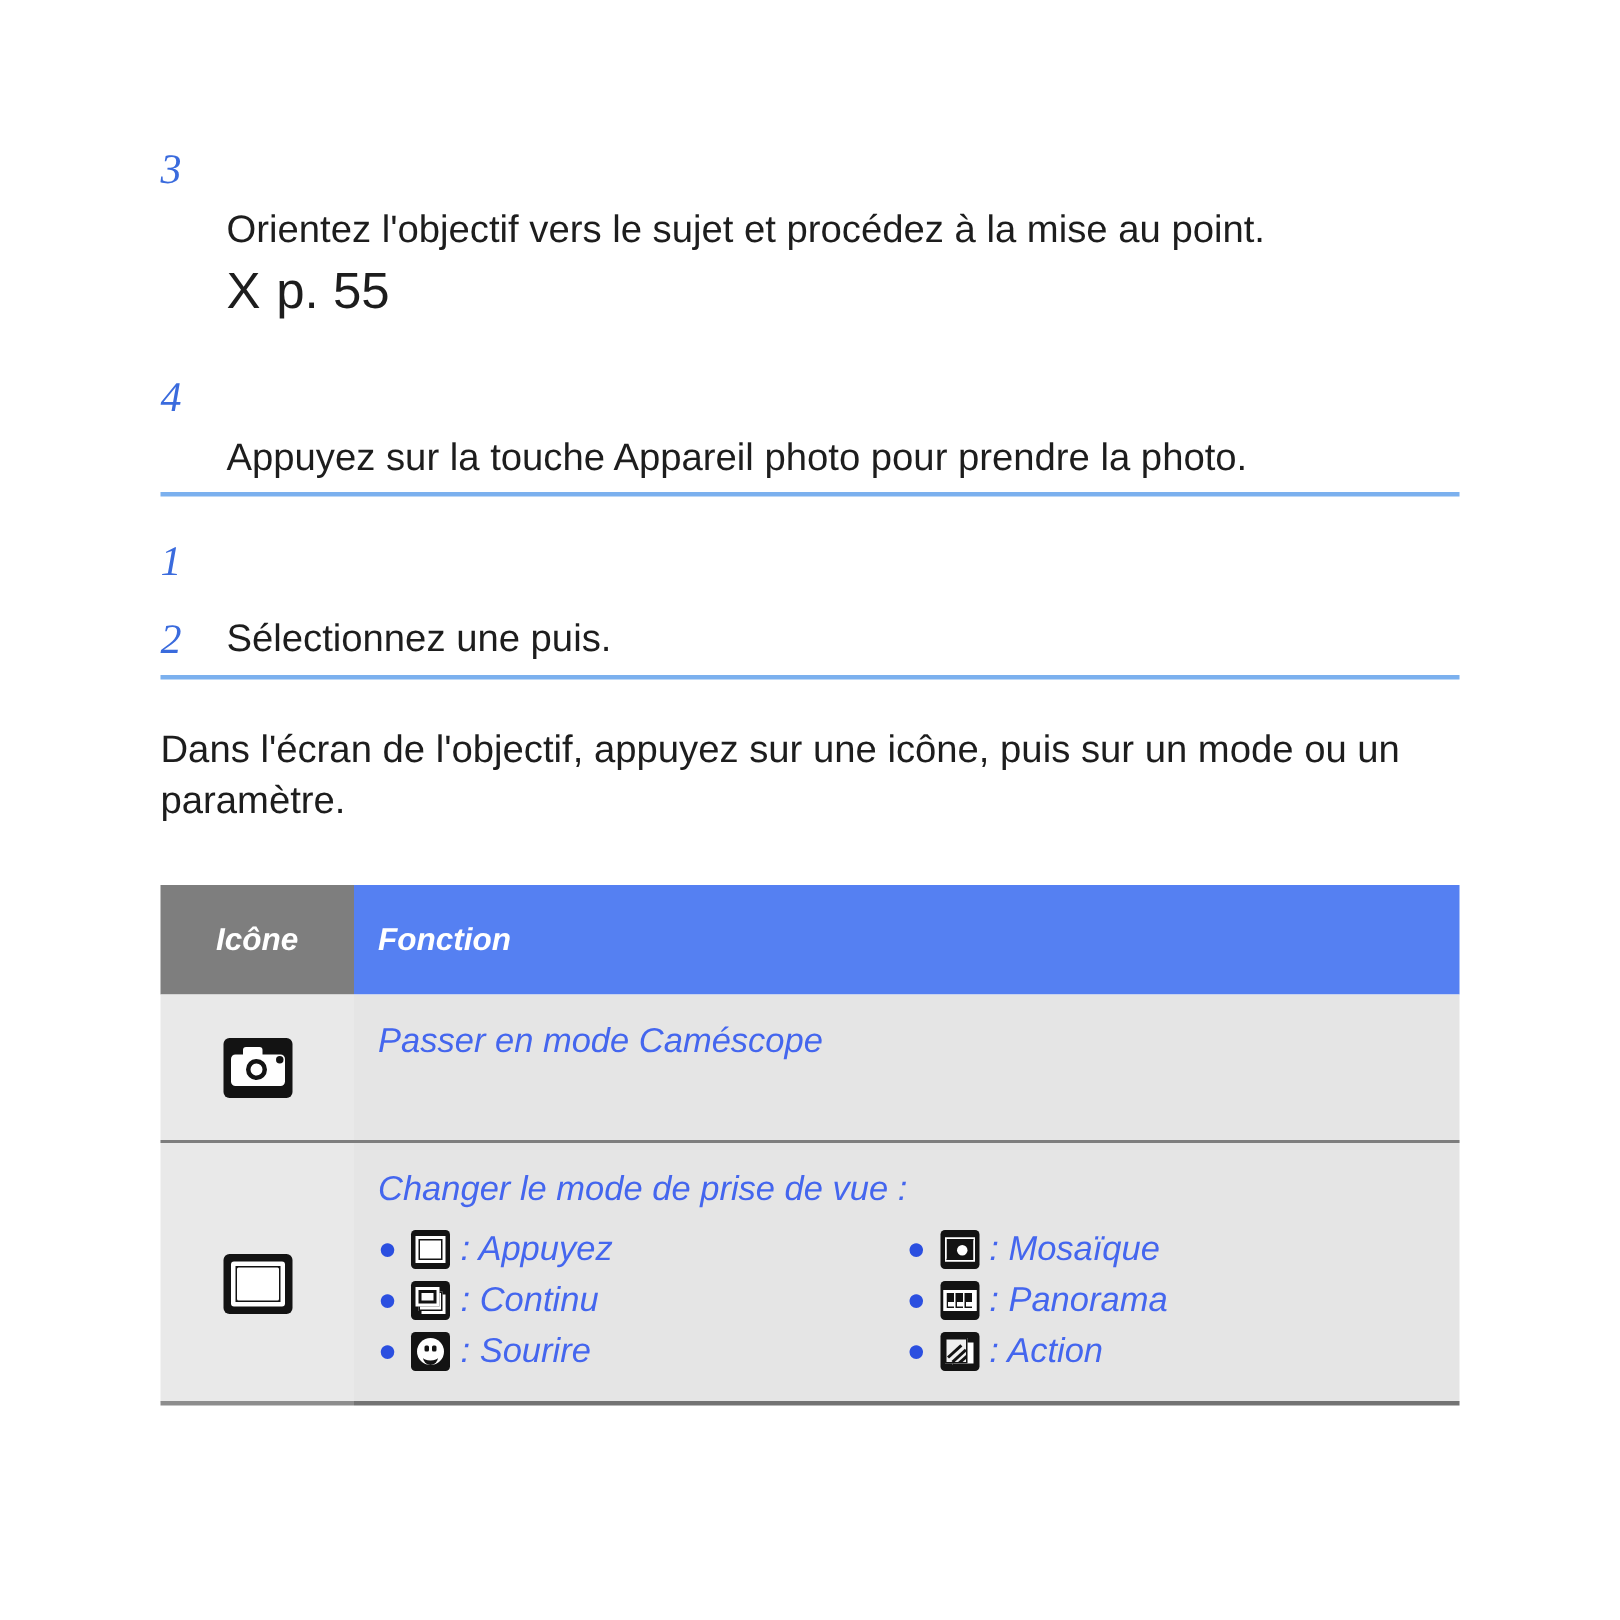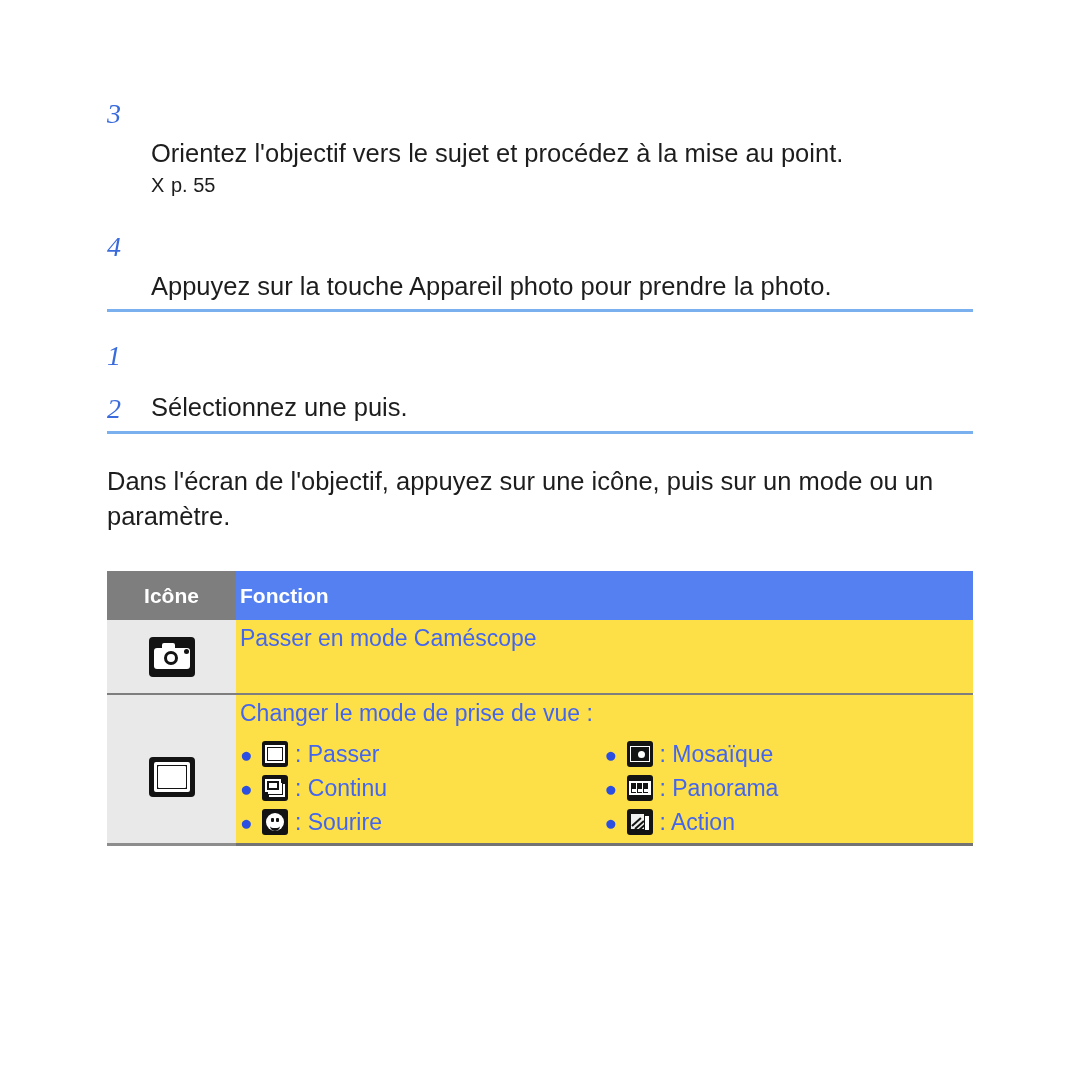--- a/index.html
+++ b/index.html
@@ -36,21 +36,21 @@
     font-style: italic;
     font-size: 28px;
     color: #3a6bdd;
     line-height: 1.2;
     padding-top: 1px;
   }
   .step-body { flex: 1 1 auto; margin-top: 40px; }
   .step-ref {
     display: block;
     margin-top: 2px;
-    font-size: 20px;
+    font-size: 34px;
   }
   .ref-glyph {
     font-family: "Liberation Sans", sans-serif;
     letter-spacing: 1px;
   }
 
   .step-3 { margin-top: 96px; }
   .step-4 { margin-top: 30px; }
 
   
@@ -115,22 +115,23 @@
   }
 
   
   .tbl {
     margin-top: 38px;
     width: 866px;
     border-collapse: collapse;
     table-layout: fixed;
   }
   .tbl th, .tbl td {
-    padding: 4px;
+    padding: 16px;
     vertical-align: top;
+    font-style: italic;
   }
   .col-icon { width: 129px; }
 
   .th-icon {
     background: #7e7e7e;
     color: #ffffff;
     font-size: 21px;
     font-weight: bold;
     text-align: center;
     height: 41px;
@@ -147,21 +148,21 @@
     padding-left: 17px;
   }
 
   .cell-icon {
     background: #e9e9e9;
     text-align: center;
     border-bottom: 2px solid #7e7e7e;
   }
   .cell-icon.last { border-bottom: 3px solid #8d8d8d; }
   .cell-fn {
-    background: #fde047;
+    background: #e5e5e5;
     border-bottom: 2px solid #7e7e7e;
     padding: 14px 10px 16px 17px;
     margin-left: 23px;
   }
   .cell-fn.last { border-bottom: 3px solid #737373; }
 
   .fn-title {
     font-size: 23px;
     color: #4466ee;
     line-height: 1.3;
@@ -406,21 +407,21 @@
 
           <div class="modes">
             <div class="modes-col">
 
               <div class="mode-row">
                 <span class="mode-bullet">●</span>
                 <span class="ico ico-sm">
                   <span class="u-outer"></span>
                     <span class="u-inner"></span>
                 </span>
-                <span class="mode-label"><span>:</span> <span>Passer</span></span>
+                <span class="mode-label"><span>:</span> <span>Appuyez</span></span>
               </div>
 
               <div class="mode-row">
                 <span class="mode-bullet">●</span>
                 <span class="ico ico-sm">
                   <span class="c-back"></span>
                     <span class="c-mid"></span>
                     <span class="c-front"></span>
                 </span>
                 <span class="mode-label"><span>:</span> <span>Continu</span></span>

